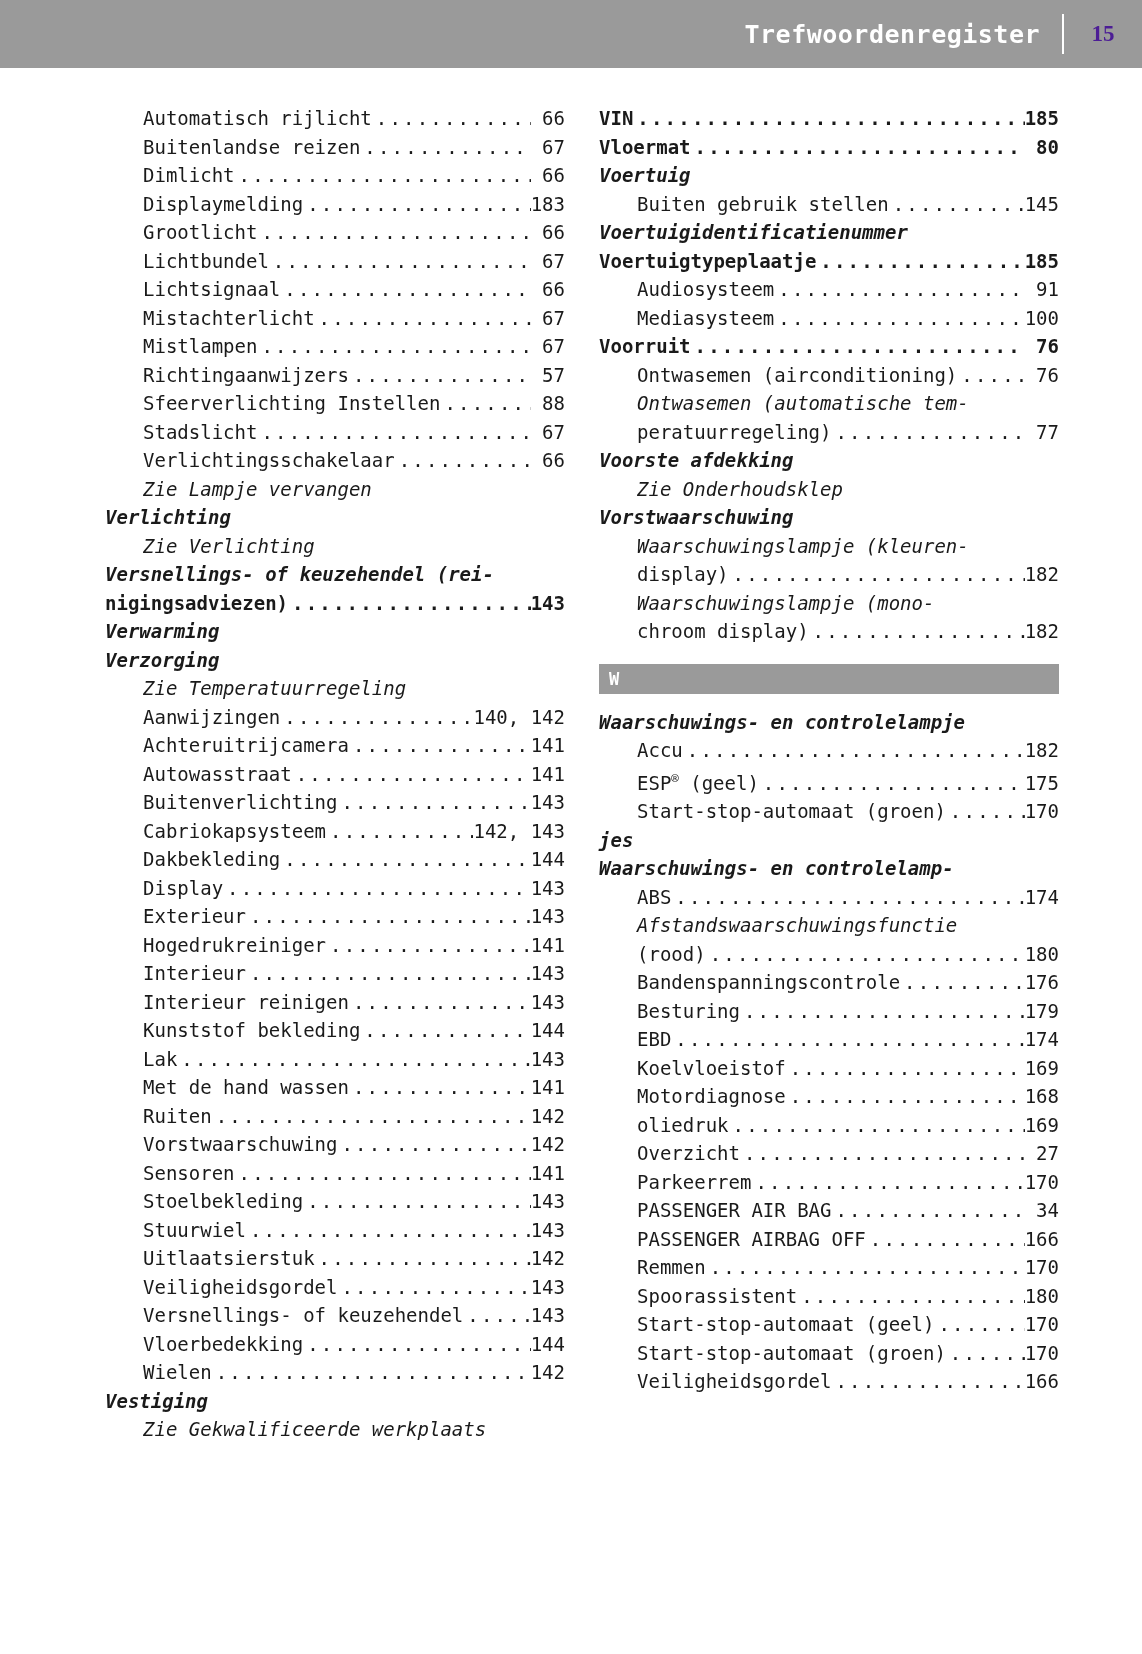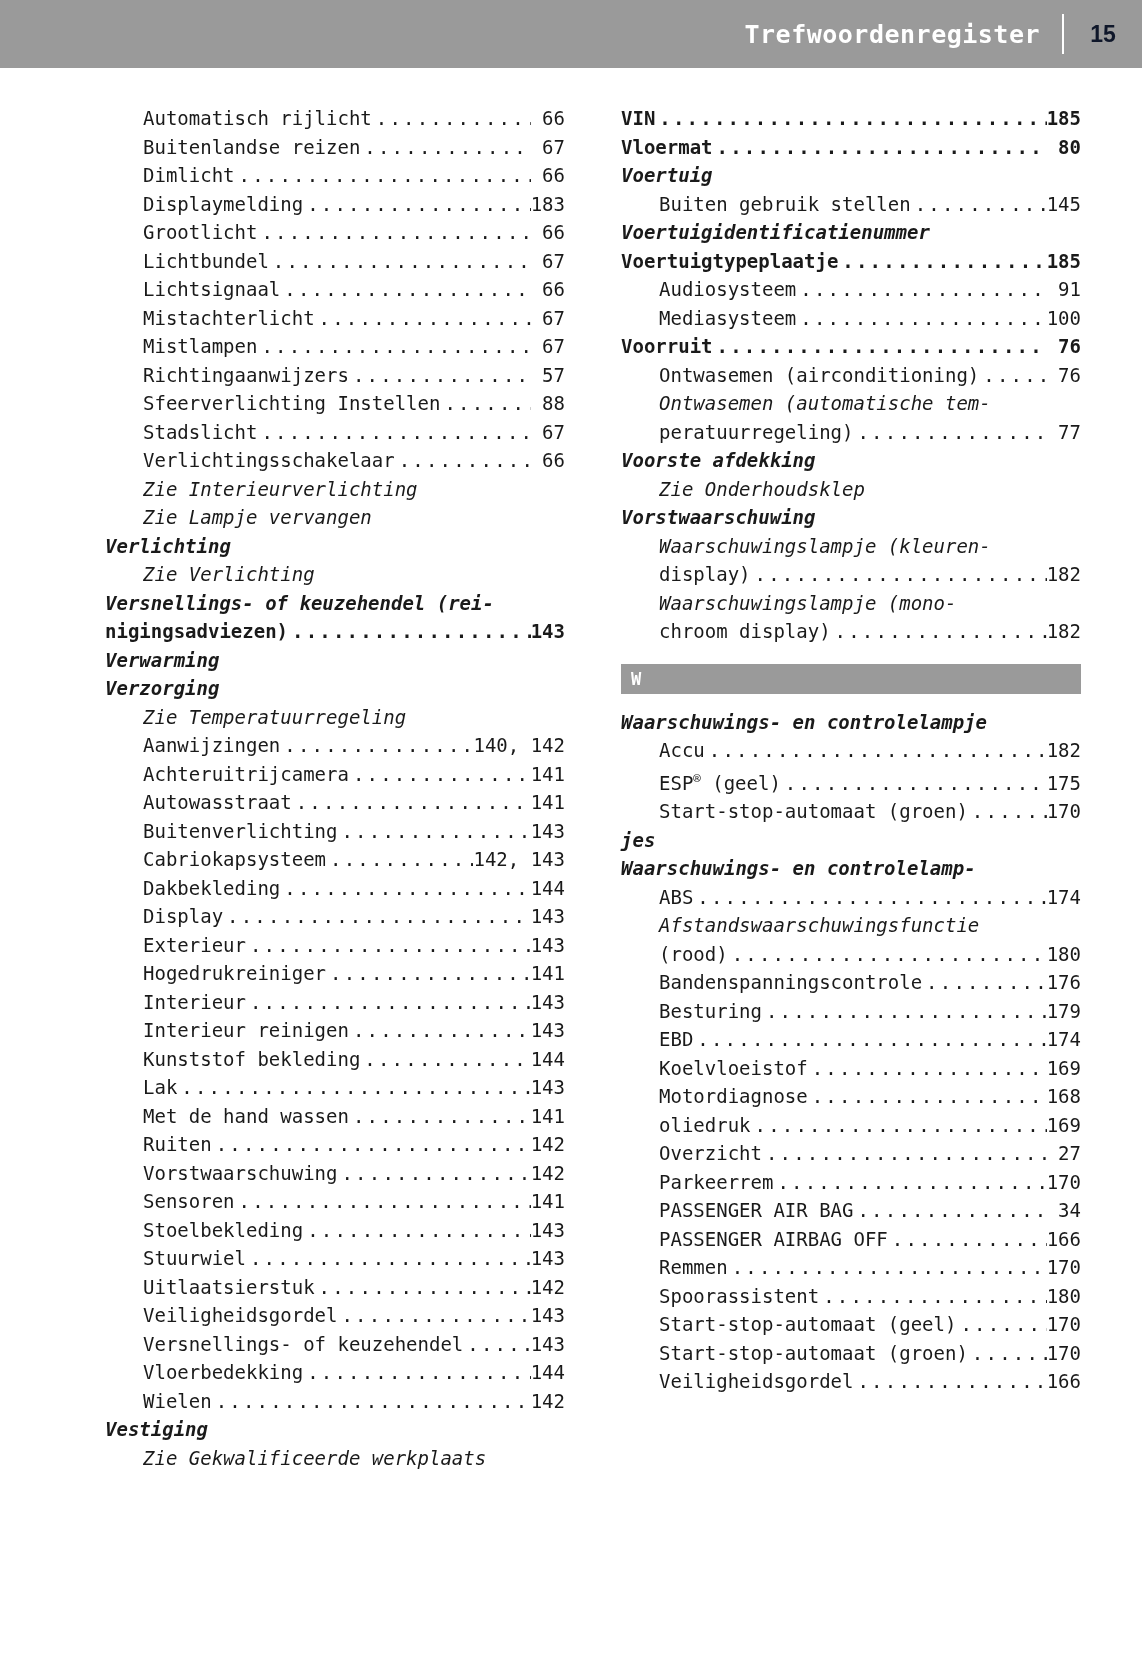--- a/index.html
+++ b/index.html
@@ -41,42 +41,42 @@
     letter-spacing: 0.5px;
     padding-right: 22px;
     font-family: "DejaVu Sans Mono", monospace;
   }
   .header-sep {
     width: 2px;
     height: 40px;
     background: #ffffff;
   }
   .header-page {
-    color: #0f172a;
+    color: #4c1d95;
     font-size: 23px;
     font-weight: bold;
     width: 78px;
     text-align: center;
-    font-family: Liberation Sans, sans-serif;
+    font-family: Liberation Serif, serif;
   }
   
   .content {
     position: absolute;
     top: 104px;
     left: 0;
     width: 1142px;
     display: flex;
     gap: 11px;
   }
   .col {
     width: 460px;
     box-sizing: border-box;
   }
   .col-left { margin-left: 105px; }
-  .col-right { margin-left: 45px; }
+  .col-right { margin-left: 23px; }
 
   .entry {
     display: flex;
     align-items: baseline;
     font-size: 19px;
     line-height: 28.5px;
     white-space: nowrap;
   }
   .entry .label {
     flex: 0 0 auto;
@@ -188,21 +188,20 @@
         <div class="entry lvl1">
           <span class="label">Stadslicht</span>
           <span class="dots">................................................................................</span>
           <span class="pagenum">67</span>
         </div>
         <div class="entry lvl1">
           <span class="label">Verlichtingsschakelaar</span>
           <span class="dots">................................................................................</span>
           <span class="pagenum">66</span>
         </div>
-        <div class="entry lvl1 nodots"><span class="label">Zie Interieurverlichting</span></div>
         <div class="entry lvl1 nodots"><span class="label">Zie Lampje vervangen</span></div>
         <div class="entry lvl0 nodots"><span class="label">Verlichting</span></div>
         <div class="entry lvl1 nodots"><span class="label">Zie Verlichting</span></div>
         <div class="entry lvl0 nodots"><span class="label">Versnellings- of keuzehendel (rei-</span></div>
         <div class="entry lvl0">
           <span class="label">nigingsadviezen)</span>
           <span class="dots">................................................................................</span>
           <span class="pagenum">143</span>
         </div>
         <div class="entry lvl0 nodots"><span class="label">Verwarming</span></div>

